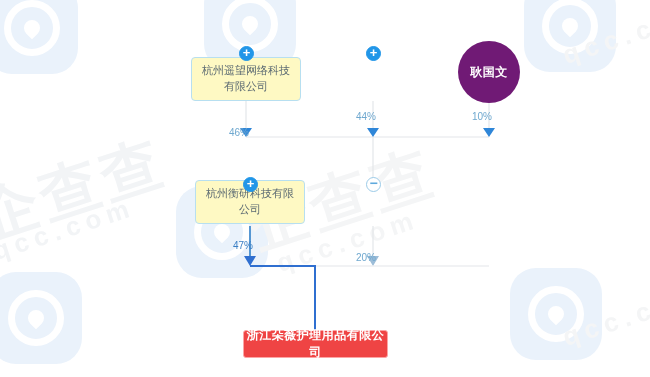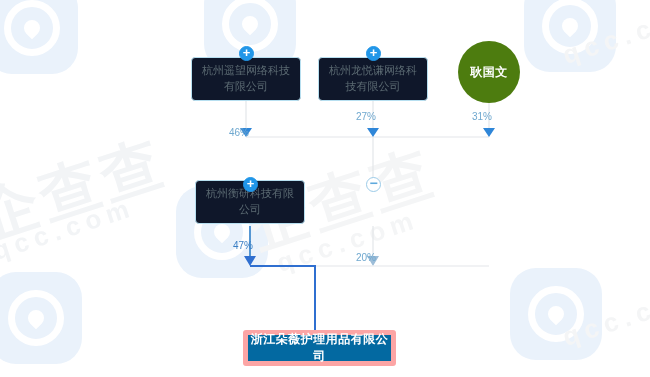--- a/index.html
+++ b/index.html
@@ -45,43 +45,43 @@
   #wires{position:absolute;left:0;top:0;width:650px;height:377px;}
 
   
   .node{
     position:absolute;
     box-sizing:border-box;
     display:flex;align-items:center;justify-content:center;
     text-align:center;
   }
   .box{
-    background:#0f172a;
+    background:#fef9c3;
     border:1px solid #b7dff0;
     border-radius:4px;
     color:#5b6a72;
     font-size:11px;
     line-height:16px;
     padding:4px 6px;
     box-sizing:border-box;
     width:110px;height:44px;
   }
   .box .label{display:block;width:100%;}
   .circle-person{
     width:62px;height:62px;border-radius:50%;
-    background:#4d7c0f;
+    background:#701a75;
     color:#ffffff;
     font-size:12px;
     font-weight:bold;
     display:flex;align-items:center;justify-content:center;
     letter-spacing:0.5px;
   }
   .main-box{
-    background:#0369a1;
-    border:5px solid #fca5a5;
+    background:#ef4444;
+    border:1px solid #fca5a5;
     border-radius:3px;
     color:#ffffff;
     font-size:12px;
     font-weight:bold;
     width:143px;height:26px;
     display:flex;align-items:center;justify-content:center;
     letter-spacing:0.5px;
   }
 
   
@@ -195,38 +195,33 @@
 
   <div class="node" style="left:191px;top:57px;">
     <div class="box">
       <span class="label">杭州遥望网络科技有限公司</span>
     </div>
   </div>
   <div class="badge plus" style="left:239px;top:46px;">
     <span class="glyph">+</span>
   </div>
 
-  <div class="node" style="left:318px;top:57px;">
-    <div class="box">
-      <span class="label">杭州龙悦谦网络科技有限公司</span>
-    </div>
-  </div>
   <div class="badge plus" style="left:366px;top:46px;">
     <span class="glyph">+</span>
   </div>
 
   <div class="node" style="left:458px;top:41px;">
     <div class="circle-person">
       <span>耿国文</span>
     </div>
   </div>
 
   <div class="pct" style="left:229px;top:111px;margin-top:16px;">46%</div>
-  <div class="pct" style="left:356px;top:111px;">27%</div>
-  <div class="pct" style="left:472px;top:111px;">31%</div>
+  <div class="pct" style="left:356px;top:111px;">44%</div>
+  <div class="pct" style="left:472px;top:111px;">10%</div>
 
   <div class="node" style="left:195px;top:180px;">
     <div class="box">
       <span class="label">杭州衡研科技有限公司</span>
     </div>
   </div>
   <div class="badge plus" style="left:243px;top:177px;">
     <span class="glyph">+</span>
   </div>
 

